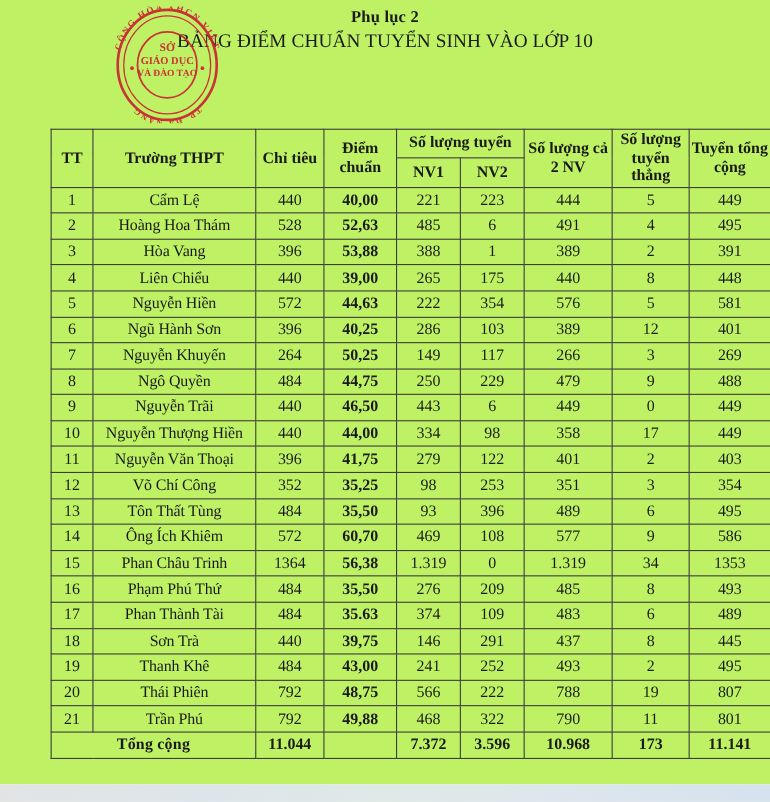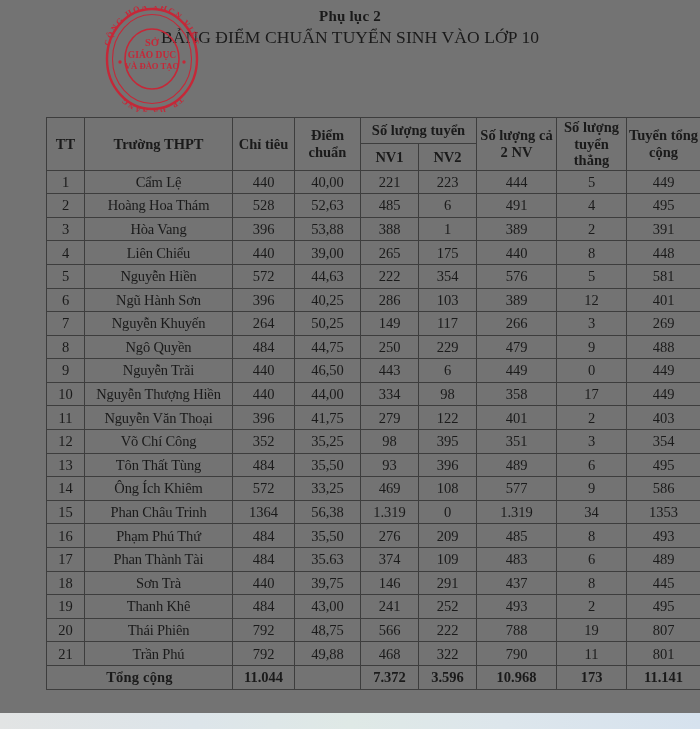--- a/index.html
+++ b/index.html
@@ -15,21 +15,21 @@
     overflow: hidden;
     position: relative;
   }
 
   
   #scan {
     position: absolute;
     left: 0; top: 0;
     width: 700px;
     height: 713px;
-    background: #737373;
+    background: #bef264;
   }
   #bottom-strip {
     position: absolute;
     left: 0; top: 713px;
     width: 700px;
     height: 16px;
     background: linear-gradient(90deg,#e2e4e4 0%,#dde5ea 28%,#dfe9e6 50%,#dde6ec 72%,#d6e2ee 100%);
   }
 
   
@@ -97,21 +97,21 @@
     line-height: 1.14;
     padding: 1px 1px;
   }
   td.school-name {
     text-align: left;
     padding-left: 7px;
     white-space: nowrap;
     letter-spacing: -.15px;
   }
   td.score {
-    font-weight: normal;
+    font-weight: bold;
   }
   tr.total-row td {
     font-weight: bold;
   }
   td.total-label {
     text-align: center;
     font-weight: bold;
     font-size: 15.5px;
     letter-spacing: .2px;
   }
@@ -312,41 +312,41 @@
             <td>401</td>
             <td>2</td>
             <td class="last-col">403</td>
           </tr>
           <tr>
             <td>12</td>
             <td class="school-name">Võ Chí Công</td>
             <td>352</td>
             <td class="score">35,25</td>
             <td>98</td>
-            <td>395</td>
+            <td>253</td>
             <td>351</td>
             <td>3</td>
             <td class="last-col">354</td>
           </tr>
           <tr>
             <td>13</td>
             <td class="school-name">Tôn Thất Tùng</td>
             <td>484</td>
             <td class="score">35,50</td>
             <td>93</td>
             <td>396</td>
             <td>489</td>
             <td>6</td>
             <td class="last-col">495</td>
           </tr>
           <tr>
             <td>14</td>
             <td class="school-name">Ông Ích Khiêm</td>
             <td>572</td>
-            <td class="score">33,25</td>
+            <td class="score">60,70</td>
             <td>469</td>
             <td>108</td>
             <td>577</td>
             <td>9</td>
             <td class="last-col">586</td>
           </tr>
           <tr>
             <td>15</td>
             <td class="school-name">Phan Châu Trinh</td>
             <td>1364</td>

